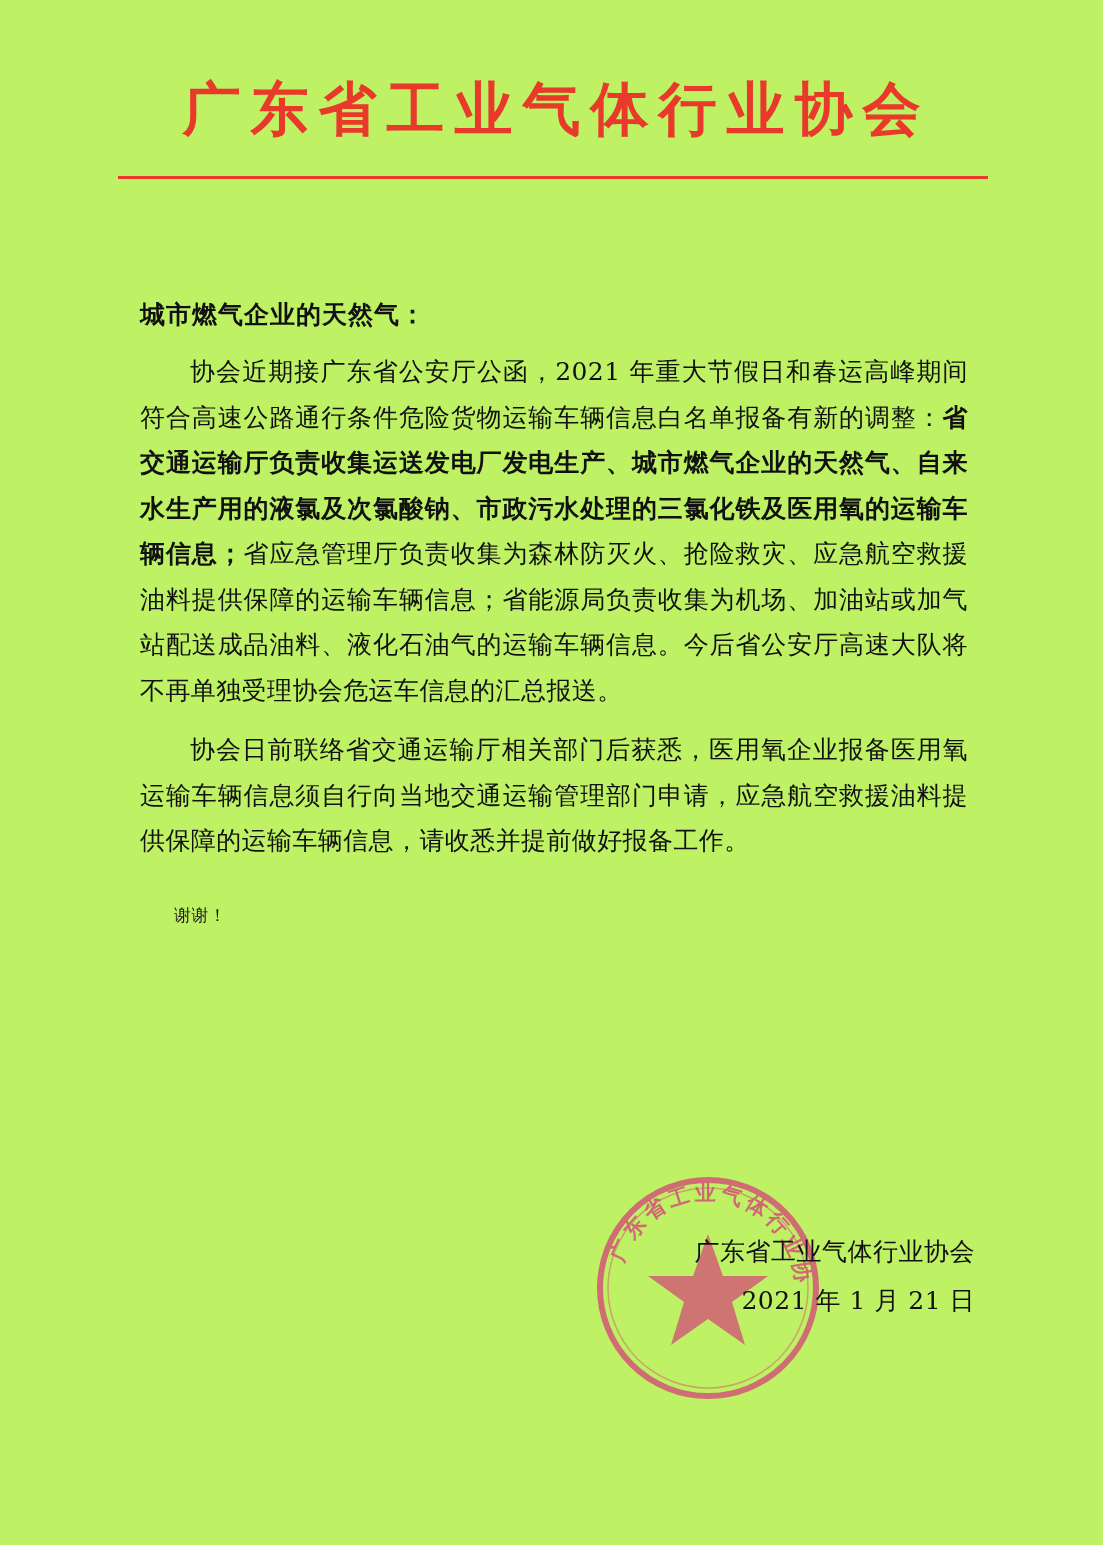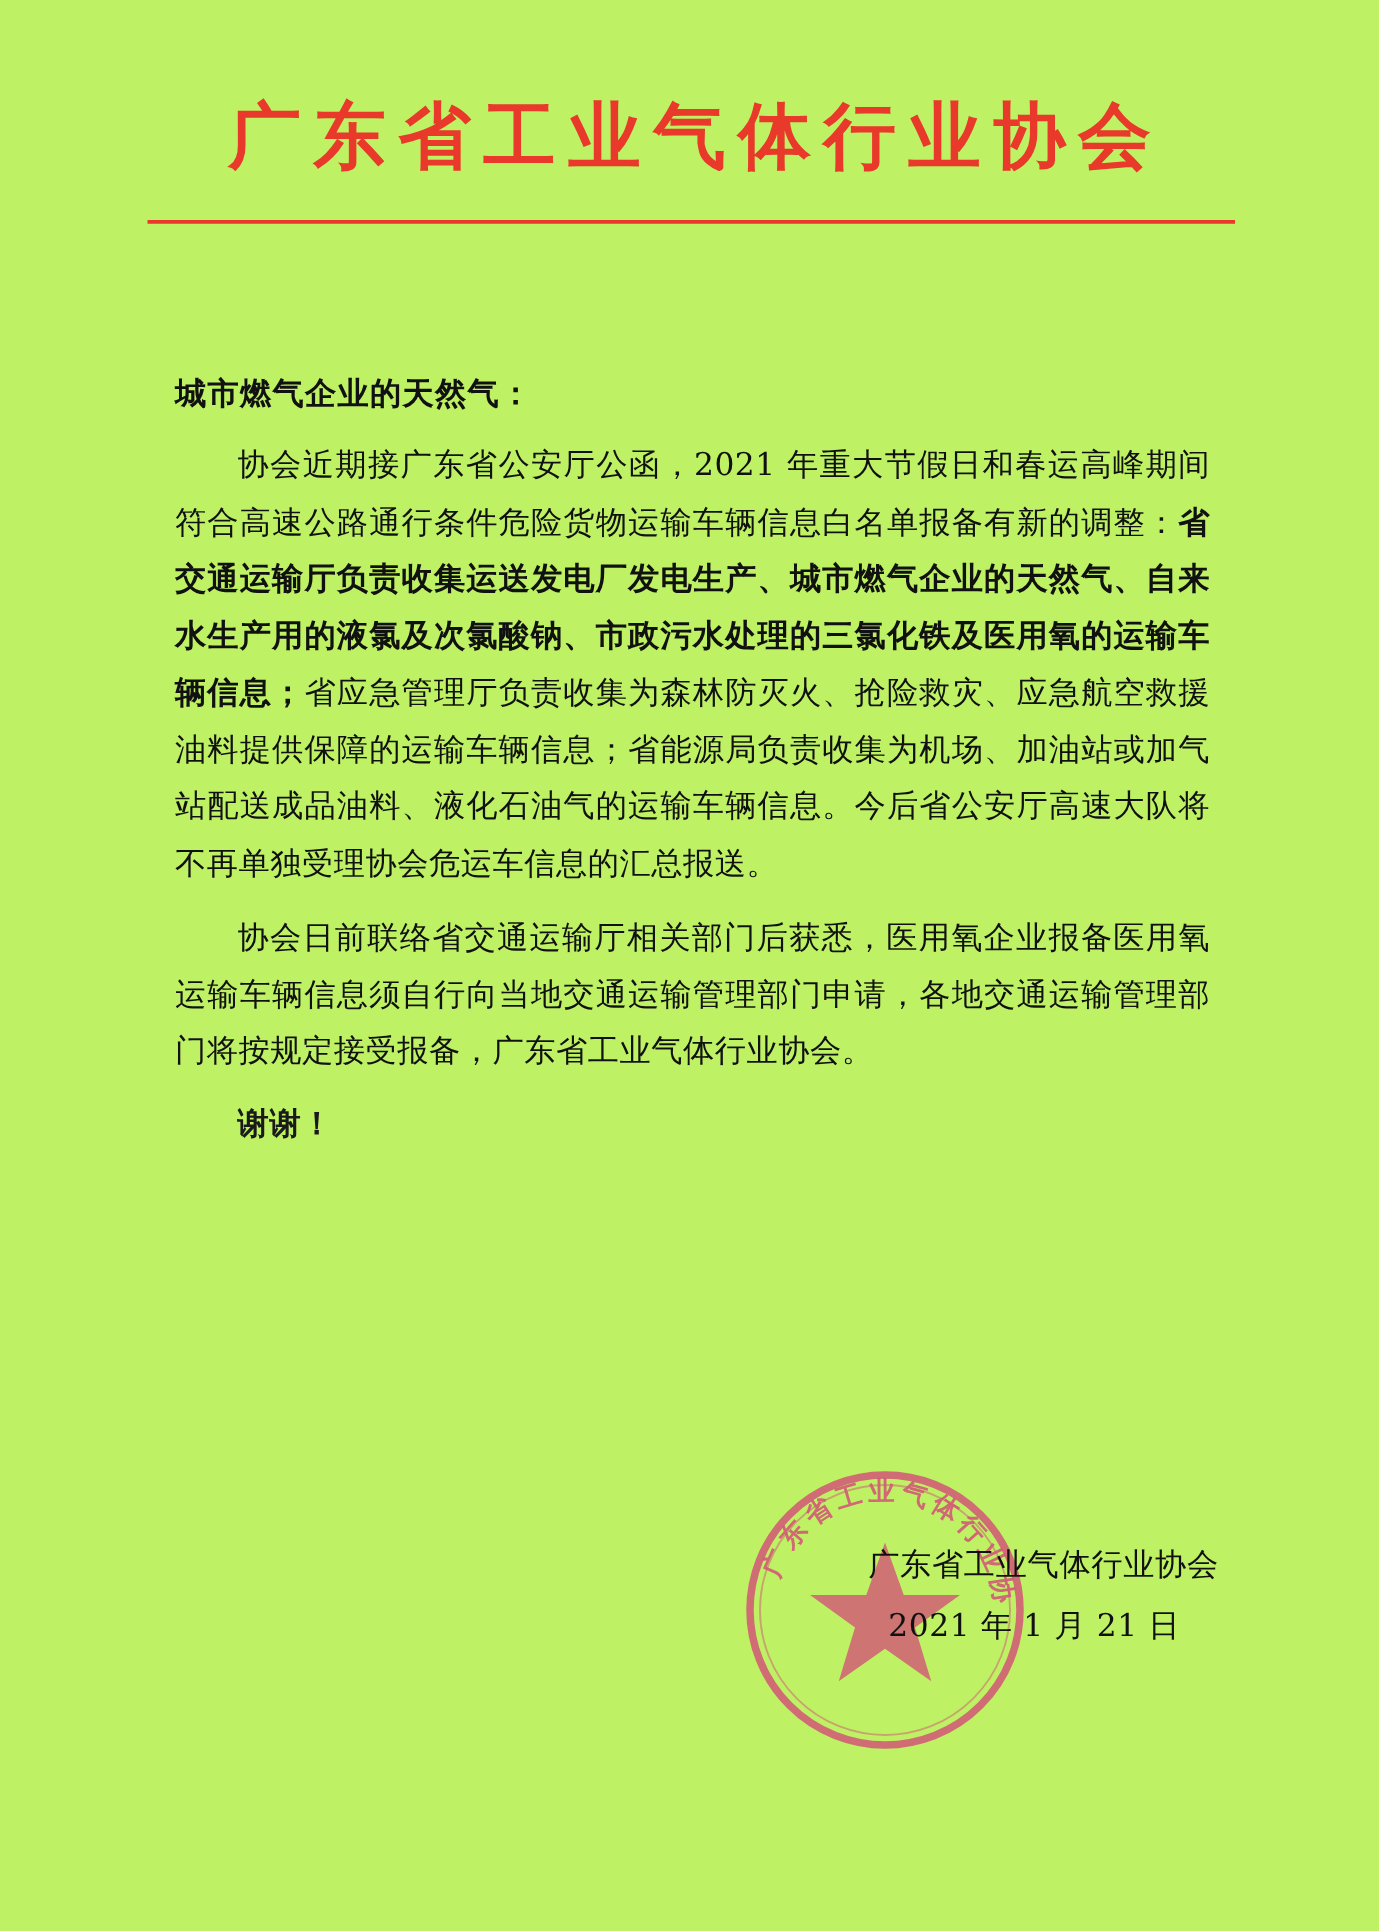--- a/index.html
+++ b/index.html
@@ -79,25 +79,24 @@
     font-size: 25px;
     line-height: 1.82;
     text-align: justify;
     text-justify: inter-ideograph;
     text-indent: 2em;
     margin: 0 0 14px 0;
     letter-spacing: 0.4px;
     color: #111;
   }
   .thanks {
-    font-size: 25px;
+    font-size: 17px;
     text-indent: 2em;
-    margin-top: 18px;
+    margin-top: 40px;
     letter-spacing: 0.5px;
-    font-weight: bold;
   }
 
   
   .sign-block {
     position: absolute;
     top: 1228px;
     left: 0;
     width: 100%;
   }
   .sign-inner {
@@ -106,20 +105,21 @@
     top: 0;
     text-align: left;
     font-size: 25px;
     line-height: 1.95;
     letter-spacing: 0.5px;
     color: #111;
     z-index: 3;
   }
   .sign-date {
     padding-left: 16px;
+    text-align: right;
   }
 
   
   .seal {
     position: absolute;
     top: 1172px;
     left: 592px;
     width: 232px;
     height: 232px;
     z-index: 2;
@@ -140,21 +140,21 @@
 
 
   <div class="body-wrap">
 
     <div class="salutation">城市燃气企业的天然气：</div>
 
     <p class="para">
       <span>协会近期接广东省公安厅公函，2021 年重大节假日和春运高峰期间符合高速公路通行条件危险货物运输车辆信息白名单报备有新的调整：</span><b>省交通运输厅负责收集运送发电厂发电生产、城市燃气企业的天然气、自来水生产用的液氯及次氯酸钠、市政污水处理的三氯化铁及医用氧的运输车辆信息；</b><span>省应急管理厅负责收集为森林防灭火、抢险救灾、应急航空救援油料提供保障的运输车辆信息；省能源局负责收集为机场、加油站或加气站配送成品油料、液化石油气的运输车辆信息。今后省公安厅高速大队将不再单独受理协会危运车信息的汇总报送。</span>
     </p>
 
-    <p class="para">协会日前联络省交通运输厅相关部门后获悉，医用氧企业报备医用氧运输车辆信息须自行向当地交通运输管理部门申请，各地交通运输管理部门将按规定接受报备，广东省工业气体行业协会。</p>
+    <p class="para">协会日前联络省交通运输厅相关部门后获悉，医用氧企业报备医用氧运输车辆信息须自行向当地交通运输管理部门申请，应急航空救援油料提供保障的运输车辆信息，请收悉并提前做好报备工作。</p>
 
     <div class="thanks">谢谢！</div>
   </div>
 
   <div class="seal">
     <svg width="232" height="232" viewBox="0 0 232 232" aria-hidden="true">
       <circle cx="116" cy="116" r="108" fill="none" stroke="#d6407a" stroke-width="6" opacity="0.85"></circle>
       <circle cx="116" cy="116" r="100" fill="none" stroke="#d6407a" stroke-width="1.5" opacity="0.5"></circle>
       <polygon points="116,62 131,104 176,104 140,130 153,173 116,147 79,173 92,130 56,104 101,104" fill="#d6407a" opacity="0.8"></polygon>
       <defs>

